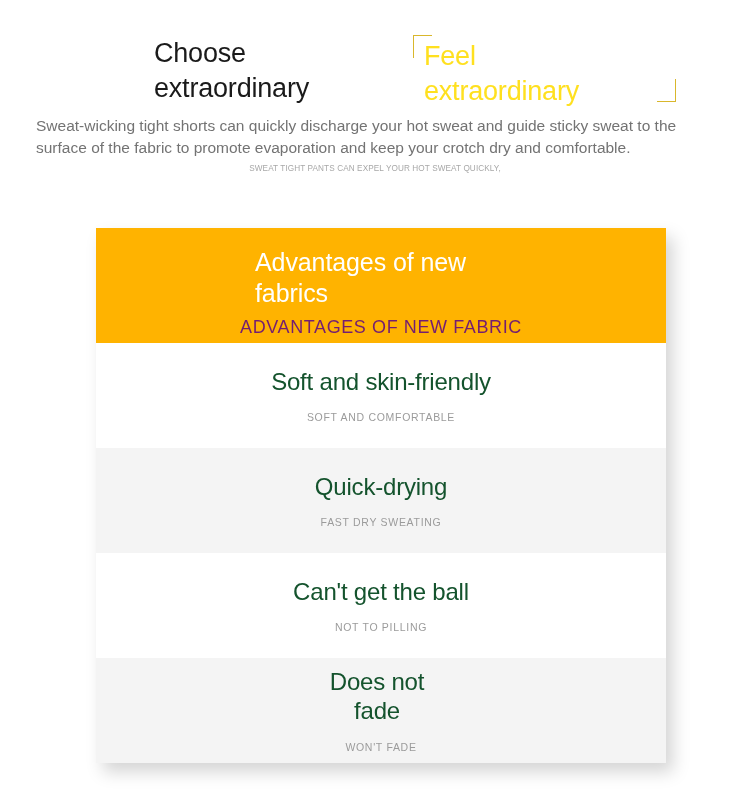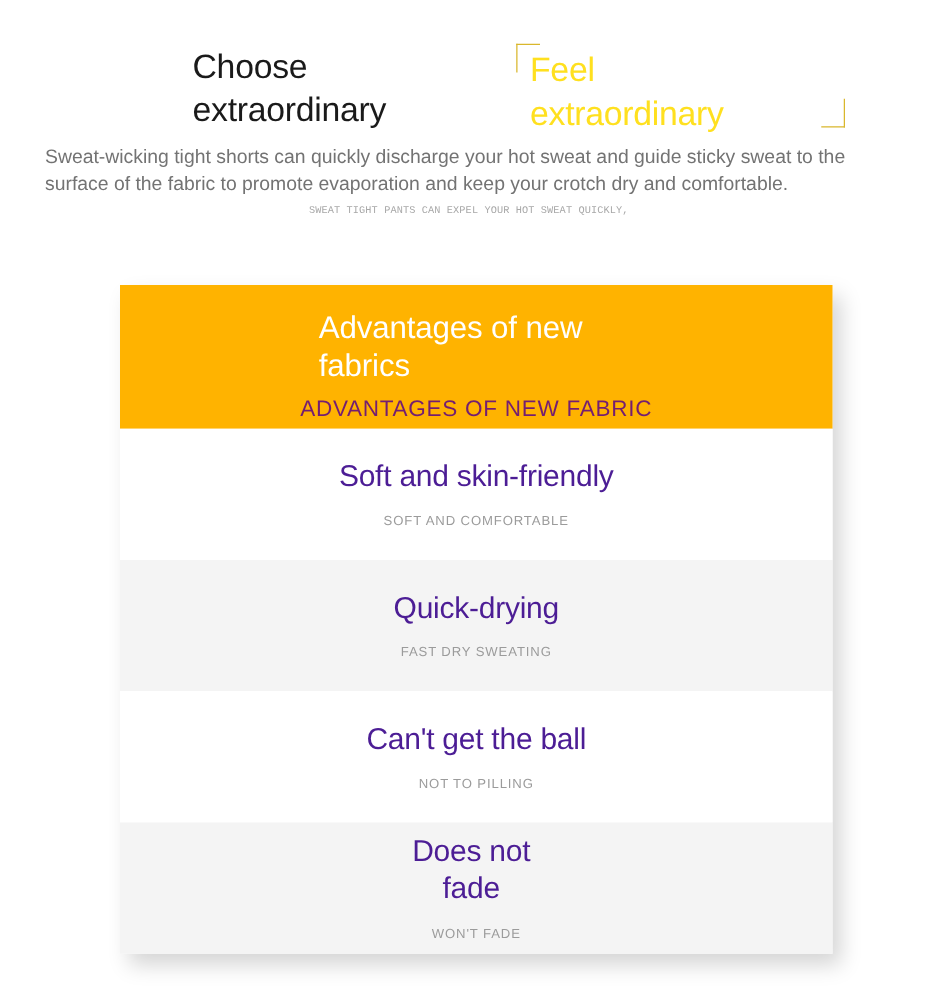--- a/index.html
+++ b/index.html
@@ -87,21 +87,20 @@
   .subcaps {
     position: absolute;
     left: 0;
     top: 162px;
     width: 750px;
     text-align: center;
     color: #a8a8a8;
     font-size: 8.2px;
     line-height: 1.75;
     letter-spacing: 0.1px;
-    font-family: Liberation Mono, monospace;
   }
   .subcaps div { white-space: nowrap; }
 
   
   .card {
     position: absolute;
     left: 96px;
     top: 228px;
     width: 570px;
     box-shadow: 7px 9px 16px rgba(0,0,0,0.17);
@@ -154,21 +153,21 @@
     left: 0;
     top: 0;
     width: 100%;
     height: 100%;
     display: flex;
     flex-direction: column;
     align-items: center;
     justify-content: center;
   }
   .row-title {
-    color: #4c1d95;
+    color: #14532d;
     font-size: 24px;
     line-height: 1.2;
     font-weight: 400;
     letter-spacing: -0.2px;
     text-align: center;
   }
   .row-title.wrapped {
     text-align: center;
     width: 110px;
     margin-left: -8px;

